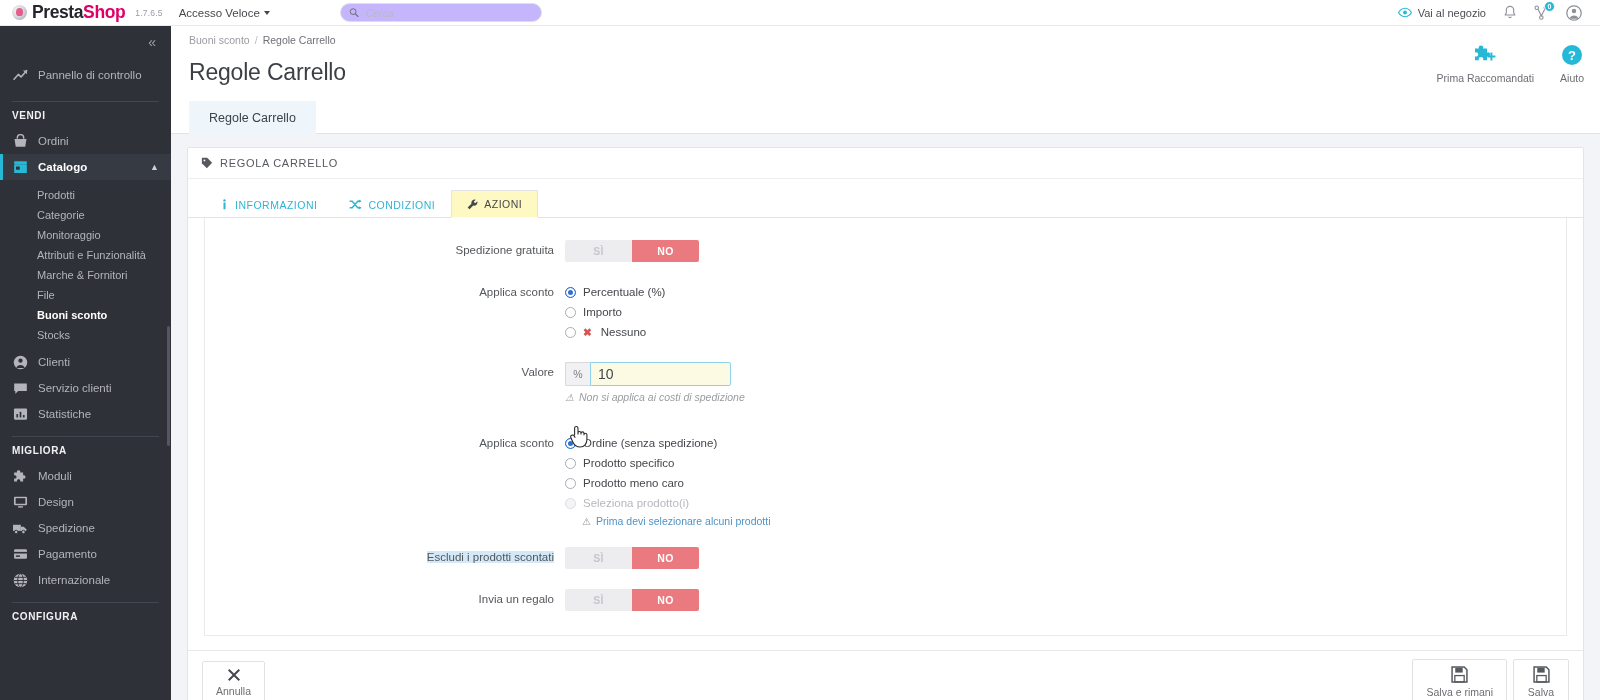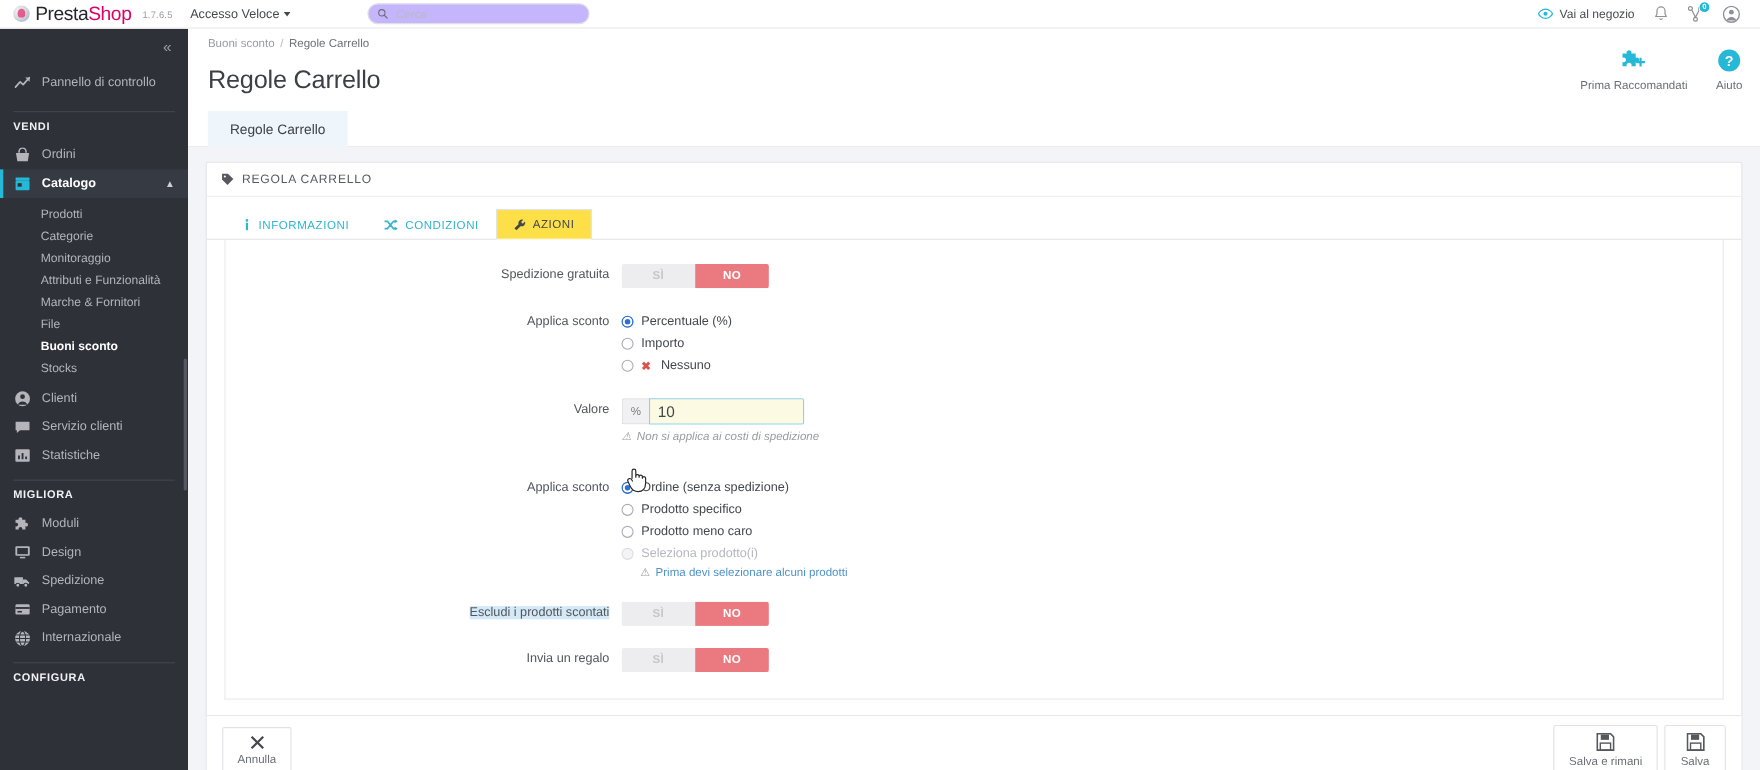--- a/index.html
+++ b/index.html
@@ -21,21 +21,21 @@
   .brand-logo {
     width: 15px; height: 15px; border-radius: 50%;
     background: radial-gradient(circle at 35% 35%, #f5f5f7 0%, #d8d9e0 45%, #9aa0b0 100%);
     position: relative; overflow: hidden; flex: none;
   }
   .brand-logo::after {
     content: ""; position: absolute; left: 4px; top: 3px;
     width: 7px; height: 8px; border-radius: 50% 50% 45% 45%;
     background: #e0457b; opacity: .85;
   }
-  .brand-text { font-size: 17.5px; font-weight: 400; letter-spacing: -.4px; line-height: 1; }
+  .brand-text { font-size: 17.5px; font-weight: 700; letter-spacing: -.4px; line-height: 1; }
   .b-presta { color: #25262b; }
   .b-shop { color: #df0067; }
   .brand-ver { font-size: 8.5px; color: #9a9ba3; margin-left: 5px; letter-spacing: .2px; }
   .quick-access {
     font-size: 11.5px; color: #45484d; margin-left: 16px;
     display: flex; align-items: center; gap: 4px; cursor: pointer;
   }
   .caret-dn {
     width: 0; height: 0; border-left: 3.5px solid transparent;
     border-right: 3.5px solid transparent; border-top: 4px solid #45484d;
@@ -127,21 +127,21 @@
     letter-spacing: .7px; text-transform: uppercase; border-bottom: 1px solid #eceef1;
   }
   .inner-tabs { display: flex; padding: 10px 16px 0; gap: 0; border-bottom: 1px solid #e3e4e8; }
   .itab {
     display: flex; align-items: center; gap: 6px;
     padding: 7px 15px 7px; font-size: 10.5px; letter-spacing: .5px;
     color: #2fb5d2; text-transform: uppercase; cursor: pointer;
     border: 1px solid transparent; border-bottom: none; position: relative; top: 1px;
   }
   .itab.active {
-    color: #44474c; background: #fde047;
+    color: #44474c; background: #fef9c3;
     border-color: #e3e4e8; border-bottom: 1px solid #fff;
   }
   .form-panel { border: 1px solid #e9eaee; border-top: none; margin: 0 16px 14px; padding: 22px 0 20px; }
 
   .frow { display: flex; align-items: flex-start; margin-bottom: 4px; }
   .flabel {
     width: 360px; text-align: right; padding-right: 11px;
     font-size: 11.5px; color: #53565b; padding-top: 4px; flex: none;
   }
   .flabel.sel { background: #d4e9f7; display: inline-block; width: auto; }

